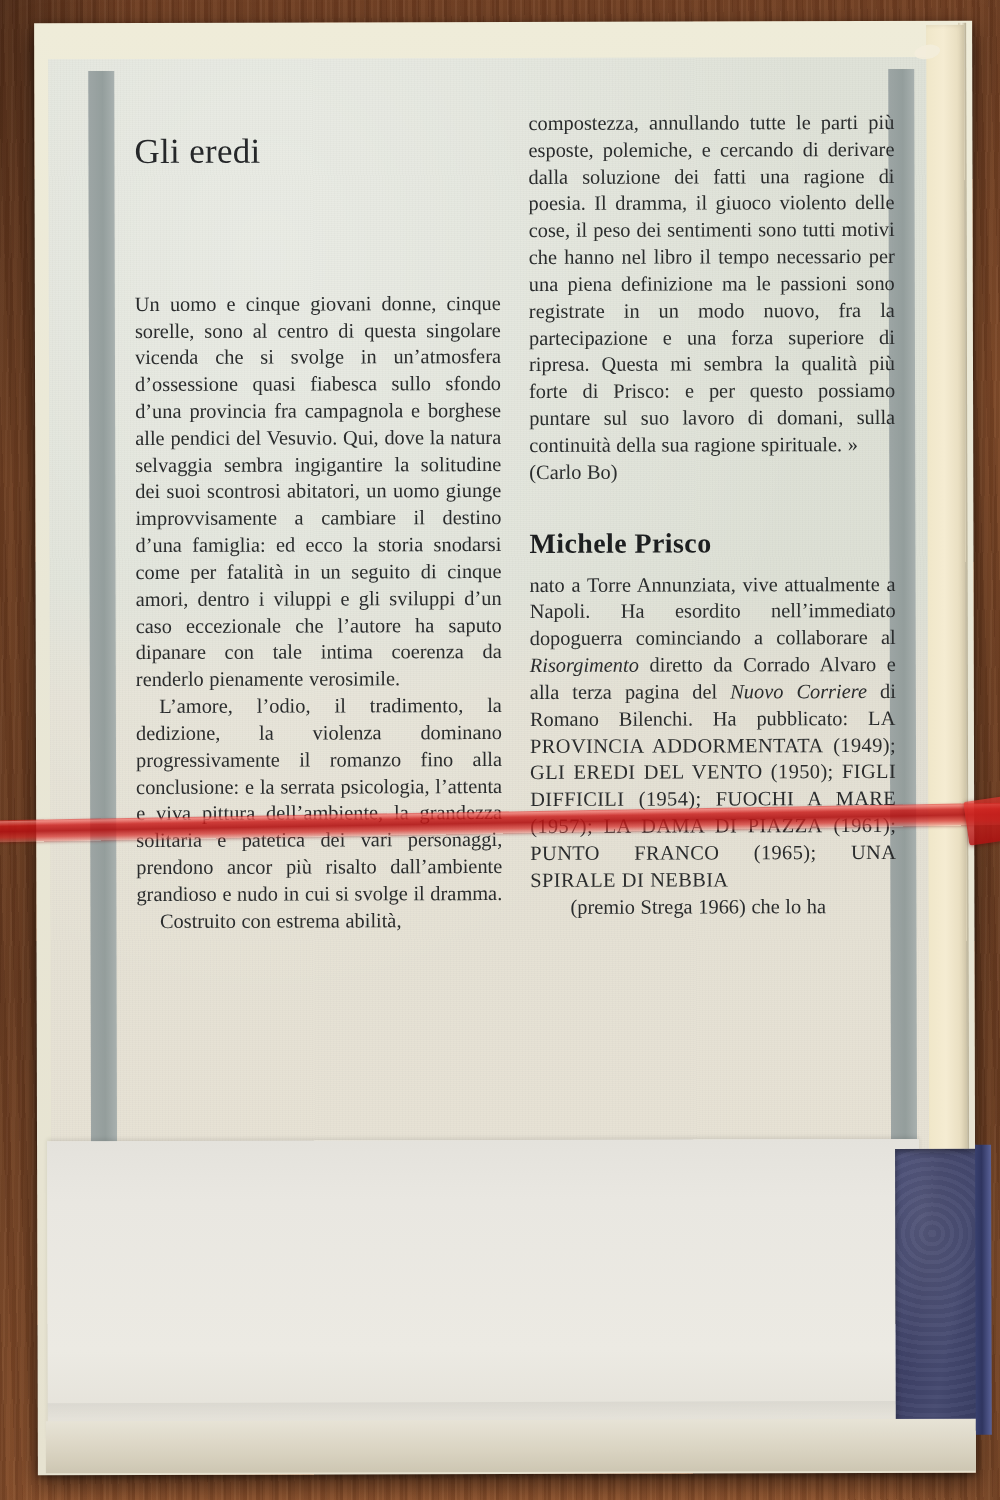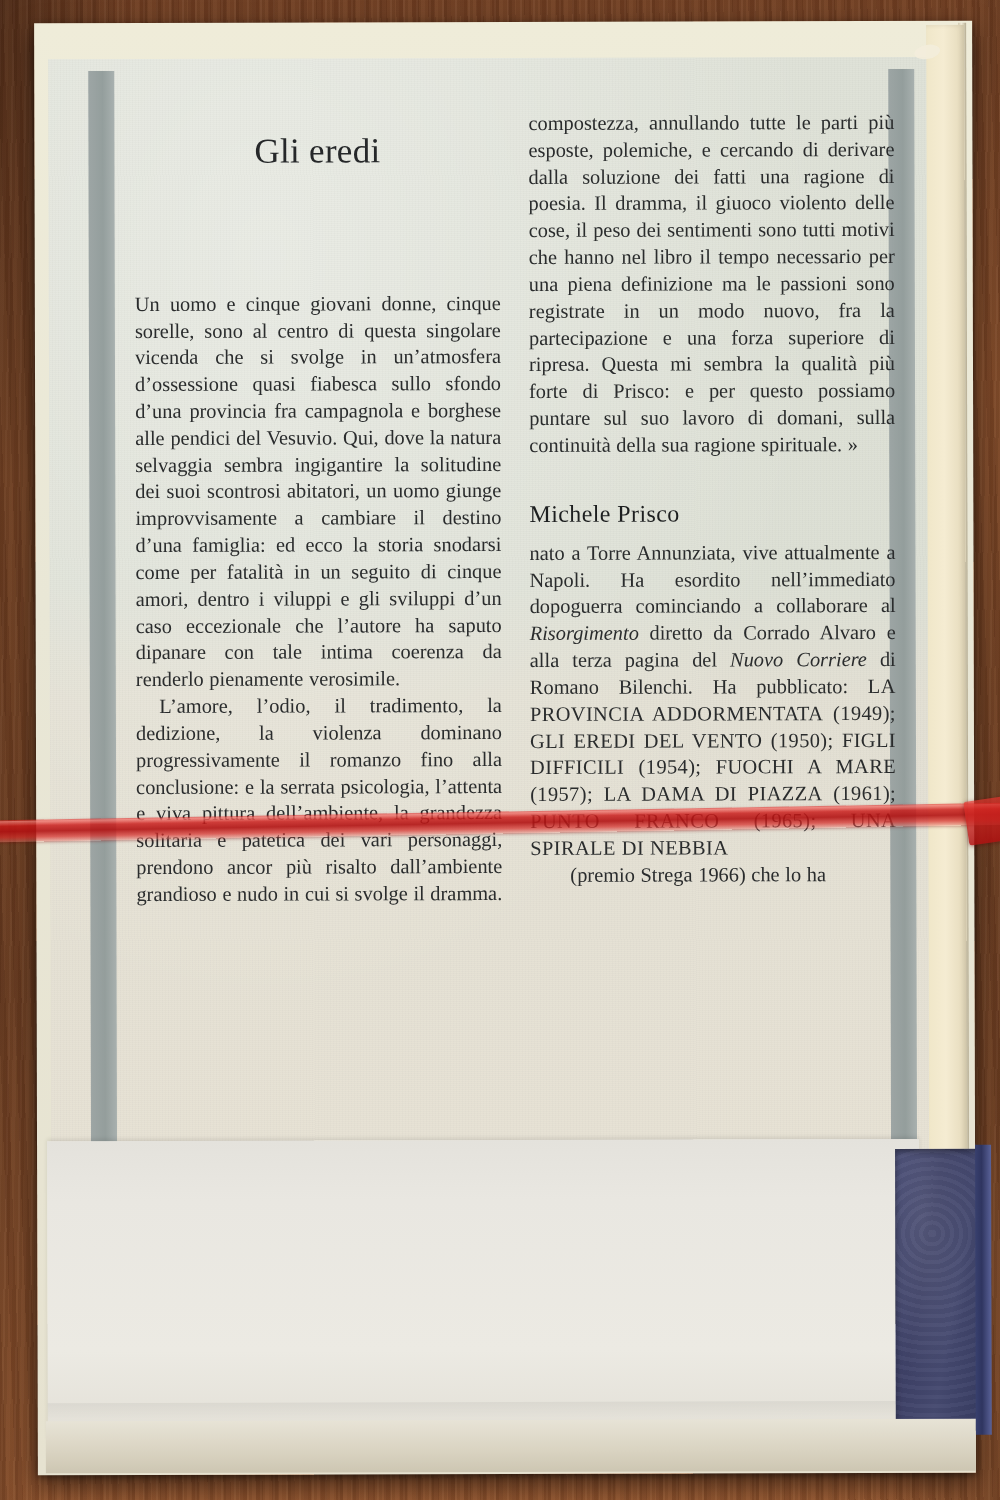--- a/index.html
+++ b/index.html
@@ -82,33 +82,33 @@
     position:absolute;left:100px;top:88px;width:760px;height:1030px;
     display:flex;gap:28px;
   }
   .col{width:366px;position:relative;}
 
   .title{
     font-size:35px;line-height:1.22;color:#26282a;
     letter-spacing:.3px;margin:20px 0 0 0;font-weight:400;
     font-family:"Liberation Serif", serif;
   }
-  .title span{display:block;text-align:center;}
+  .title span{display:block;}
 
   p.body{
     margin:0;font-size:20.4px;line-height:1.315;
     color:#2a2c2d;text-align:justify;
     -webkit-hyphens:none;hyphens:none;
     word-spacing:.5px;
   }
   p.body.indent{text-indent:1.15em;}
   .col-left p.first{margin-top:117px;}
 
   .author{
-    font-size:24px;font-weight:normal;color:#1d1f20;
+    font-size:28px;font-weight:bold;color:#1d1f20;
     margin:42px 0 12px 0;letter-spacing:.4px;
   }
   .bio{font-size:20.4px;line-height:1.315;color:#2a2c2d;text-align:justify;}
   .bio i{font-style:italic;}
   .sc{font-variant:small-caps;letter-spacing:.4px;}
   .cut{
     display:block;
     margin-left:40px;
     
   }
@@ -199,24 +199,26 @@
 
   <div class="cols">
 
     <div class="col col-left">
       <h1 class="title">
         <span>Gli eredi</span>
       </h1>
 
       <p class="body first">Un uomo e cinque giovani donne, cinque sorelle, sono al centro di questa singolare vicenda che si svolge in un’atmosfera d’ossessione quasi fiabesca sullo sfondo d’una provincia fra campagnola e borghese alle pendici del Vesuvio. Qui, dove la natura selvaggia sembra ingigantire la solitudine dei suoi scontrosi abitatori, un uomo giunge improvvisamente a cambiare il destino d’una famiglia: ed ecco la storia snodarsi come per fatalità in un seguito di cinque amori, dentro i viluppi e gli sviluppi d’un caso eccezionale che l’autore ha saputo dipanare con tale intima coerenza da renderlo pienamente verosimile.</p>
       <p class="body indent">L’amore, l’odio, il tradimento, la dedizione, la violenza dominano progressivamente il romanzo fino alla conclusione: e la serrata psicologia, l’attenta e viva pittura dell’ambiente, la grandezza solitaria e patetica dei vari personaggi, prendono ancor più risalto dall’ambiente grandioso e nudo in cui si svolge il dramma.</p>
+      <p class="body indent">Costruito con estrema abilità,</p>
     </div>
 
     <div class="col col-right">
       <p class="body">compostezza, annullando tutte le parti più esposte, polemiche, e cercando di derivare dalla soluzione dei fatti una ragione di poesia. Il dramma, il giuoco violento delle cose, il peso dei sentimenti sono tutti motivi che hanno nel libro il tempo necessario per una piena definizione ma le passioni sono registrate in un modo nuovo, fra la partecipazione e una forza superiore di ripresa. Questa mi sembra la qualità più forte di Prisco: e per questo possiamo puntare sul suo lavoro di domani, sulla continuità della sua ragione spirituale. »</p>
+      <p class="body">(Carlo Bo)</p>
 
       <div class="author">Michele Prisco</div>
 
       <p class="body bio"><span>nato a Torre Annunziata, vive attualmente a Napoli. Ha esordito nell’immediato dopoguerra cominciando a collaborare al </span><i>Risorgimento</i><span> diretto da Corrado Alvaro e alla terza pagina del </span><i>Nuovo Corriere</i><span> di Romano Bilenchi. Ha pubblicato: </span><span class="sc" id="biblio"><span>LA PROVINCIA ADDORMENTATA</span><span style="font-variant: normal;"> (1949); </span><span>GLI EREDI DEL VENTO</span><span style="font-variant: normal;"> (1950); </span><span>FIGLI DIFFICILI</span><span style="font-variant: normal;"> (1954); </span><span>FUOCHI A MARE</span><span style="font-variant: normal;"> (1957); </span><span>LA DAMA DI PIAZZA</span><span style="font-variant: normal;"> (1961); </span><span>PUNTO FRANCO</span><span style="font-variant: normal;"> (1965); </span><span>UNA SPIRALE DI NEBBIA</span> </span> <span class="cut">(premio Strega 1966) che lo ha</span></p>
     </div>
   </div>
 
   <div class="white-flap"></div>
 
   <div class="navy"></div>

